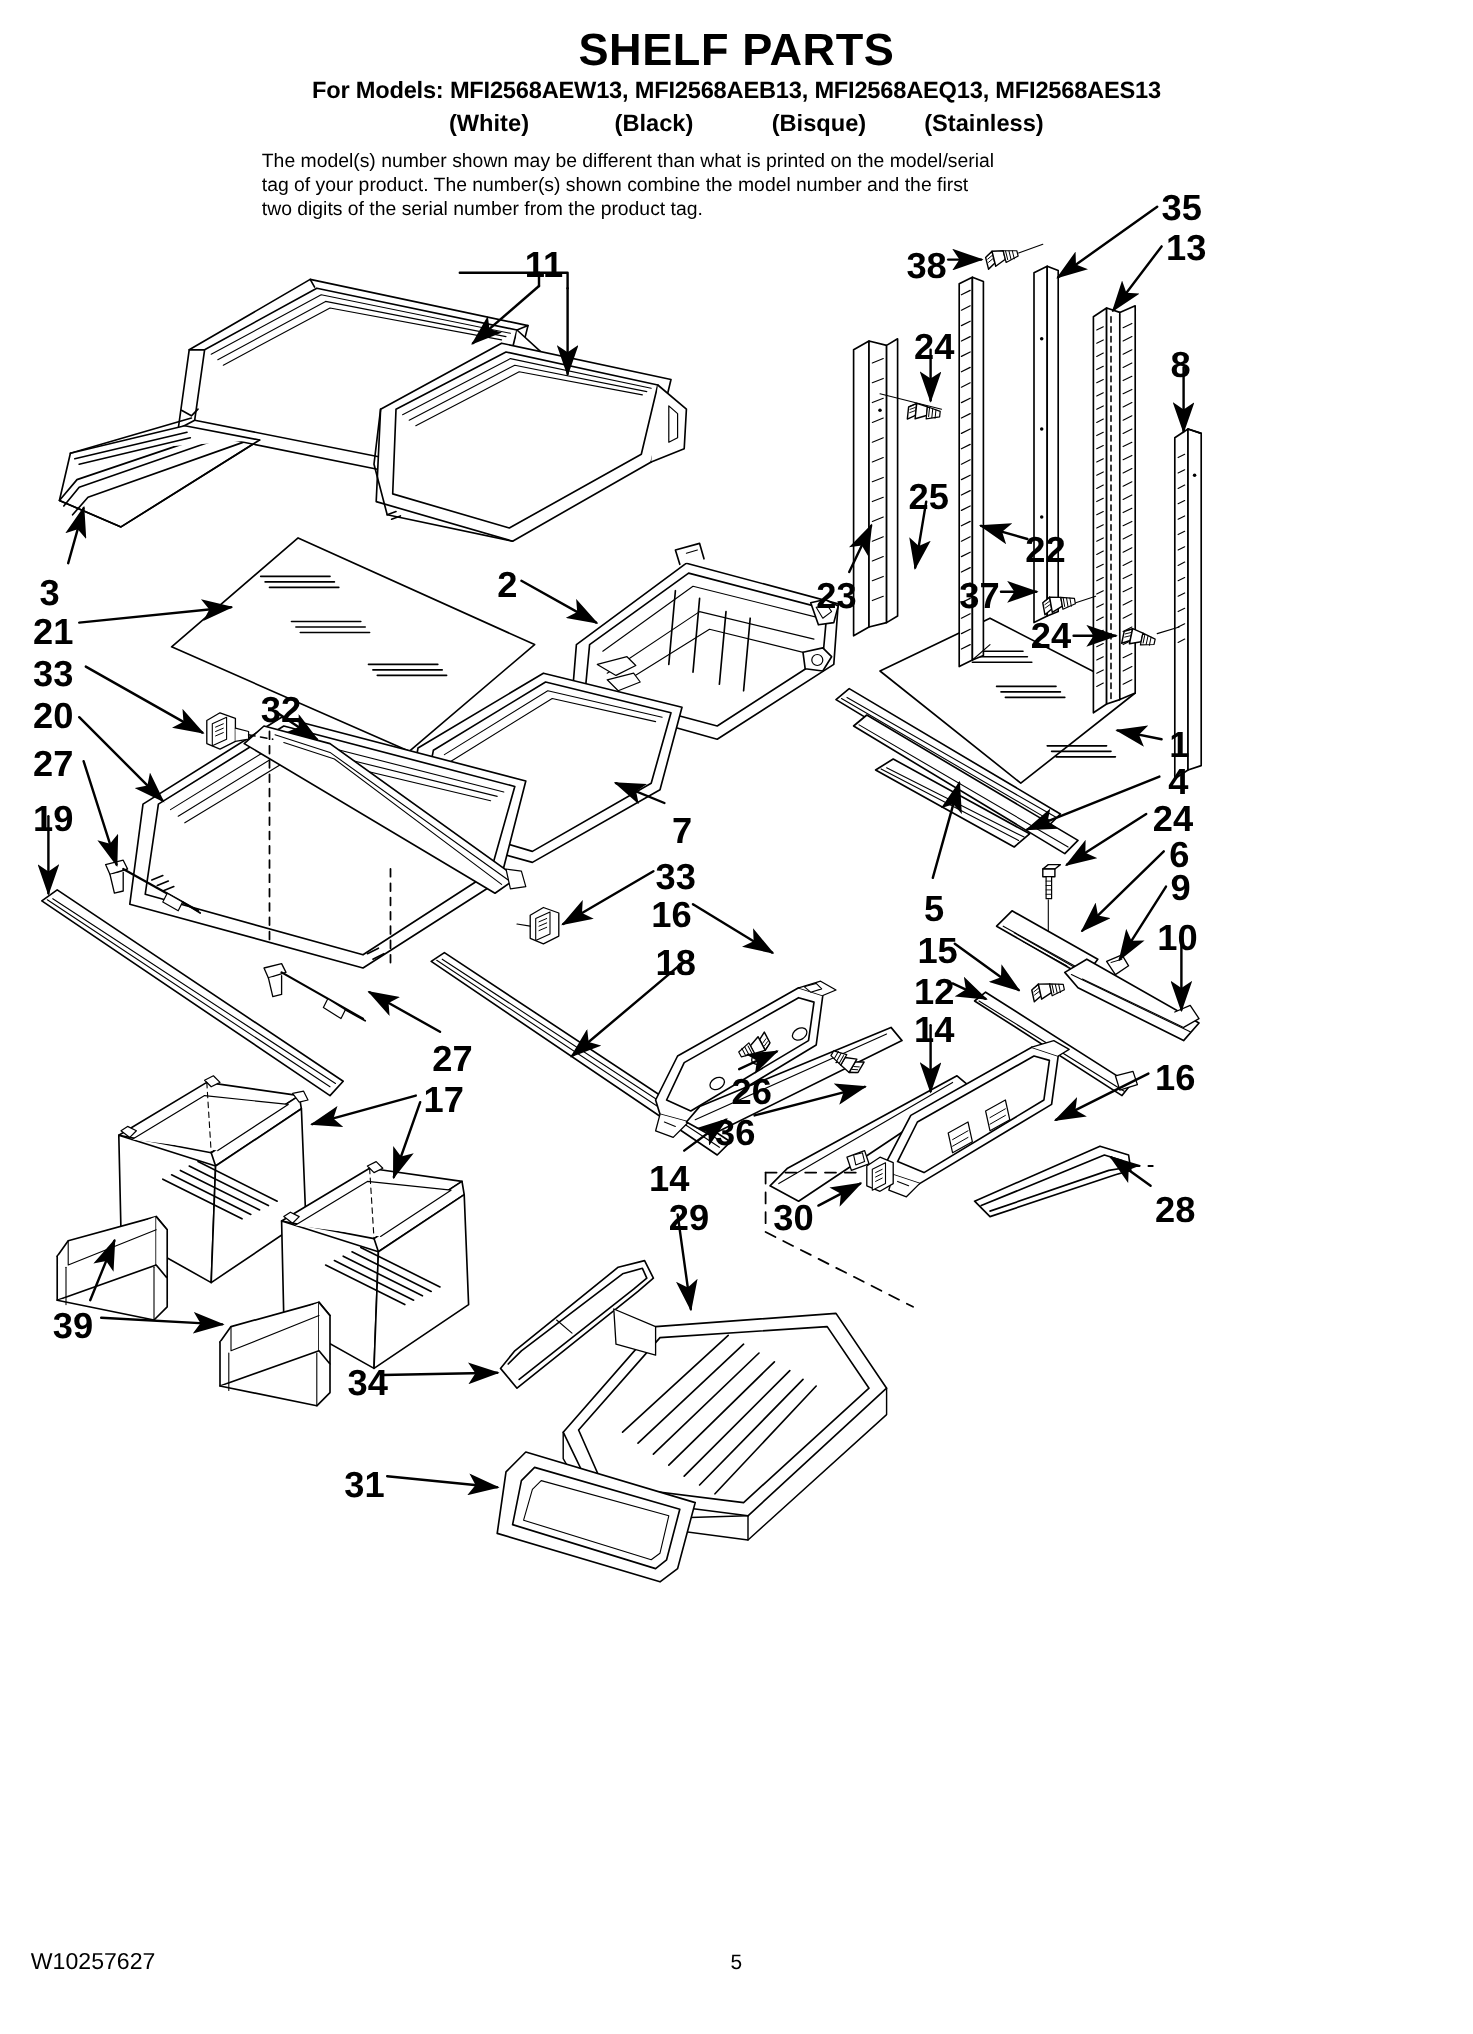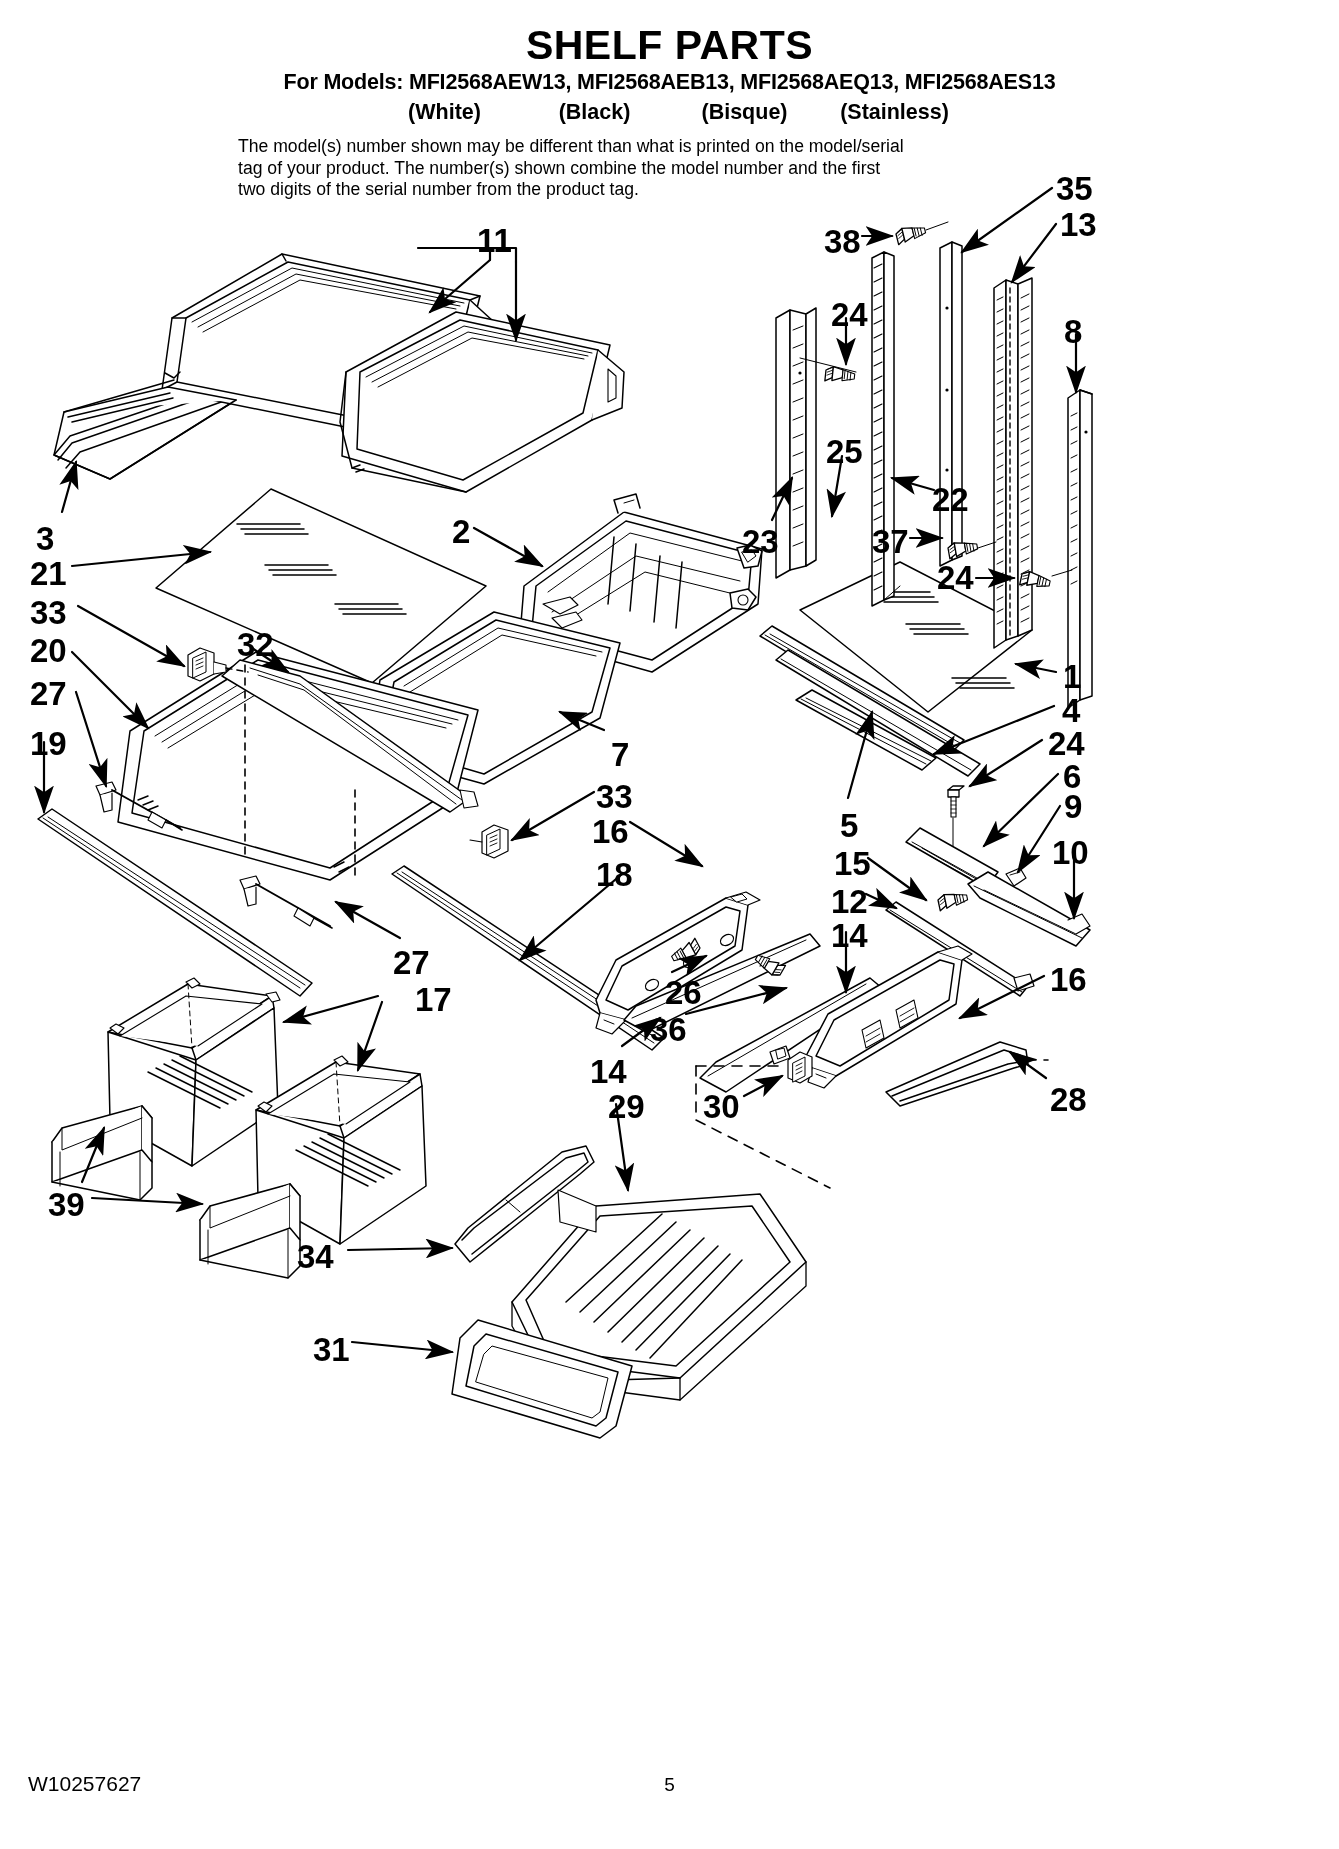--- a/index.html
+++ b/index.html
@@ -614,26 +614,26 @@
   <div class="callout" style="left:840px;  top:809px;">5</div>
   <div class="callout" style="left:592px;  top:815px;">16</div>
   <div class="callout" style="left:834px;  top:847px;">15</div>
   <div class="callout" style="left:1052px; top:836px;">10</div>
   <div class="callout" style="left:596px;  top:858px;">18</div>
   <div class="callout" style="left:831px;  top:885px;">12</div>
   <div class="callout" style="left:831px;  top:919px;">14</div>
   <div class="callout" style="left:393px;  top:946px;">27</div>
   <div class="callout" style="left:644px;  top:976px;margin-left:21px;">26</div>
   <div class="callout" style="left:1050px; top:963px;">16</div>
-  <div class="callout" style="left:385px;  top:983px;margin-left:30px;">17</div>
+  <div class="callout" style="left:385px;  top:983px;">17</div>
   <div class="callout" style="left:650px;  top:1013px;">36</div>
   <div class="callout" style="left:590px;  top:1055px;">14</div>
   <div class="callout" style="left:1050px; top:1083px;">28</div>
   <div class="callout" style="left:703px;  top:1090px;">30</div>
   <div class="callout" style="left:592px;  top:1090px;margin-left:16px;">29</div>
   <div class="callout" style="left:48px;   top:1188px;">39</div>
-  <div class="callout" style="left:297px;  top:1240px;">34</div>
+  <div class="callout" style="left:316px;  top:1240px;">34</div>
   <div class="callout" style="left:313px;  top:1333px;">31</div>
 
   <div id="footer-left">W10257627</div>
   <div id="footer-page">5</div>
 
 </div>
 
 </body></html>

